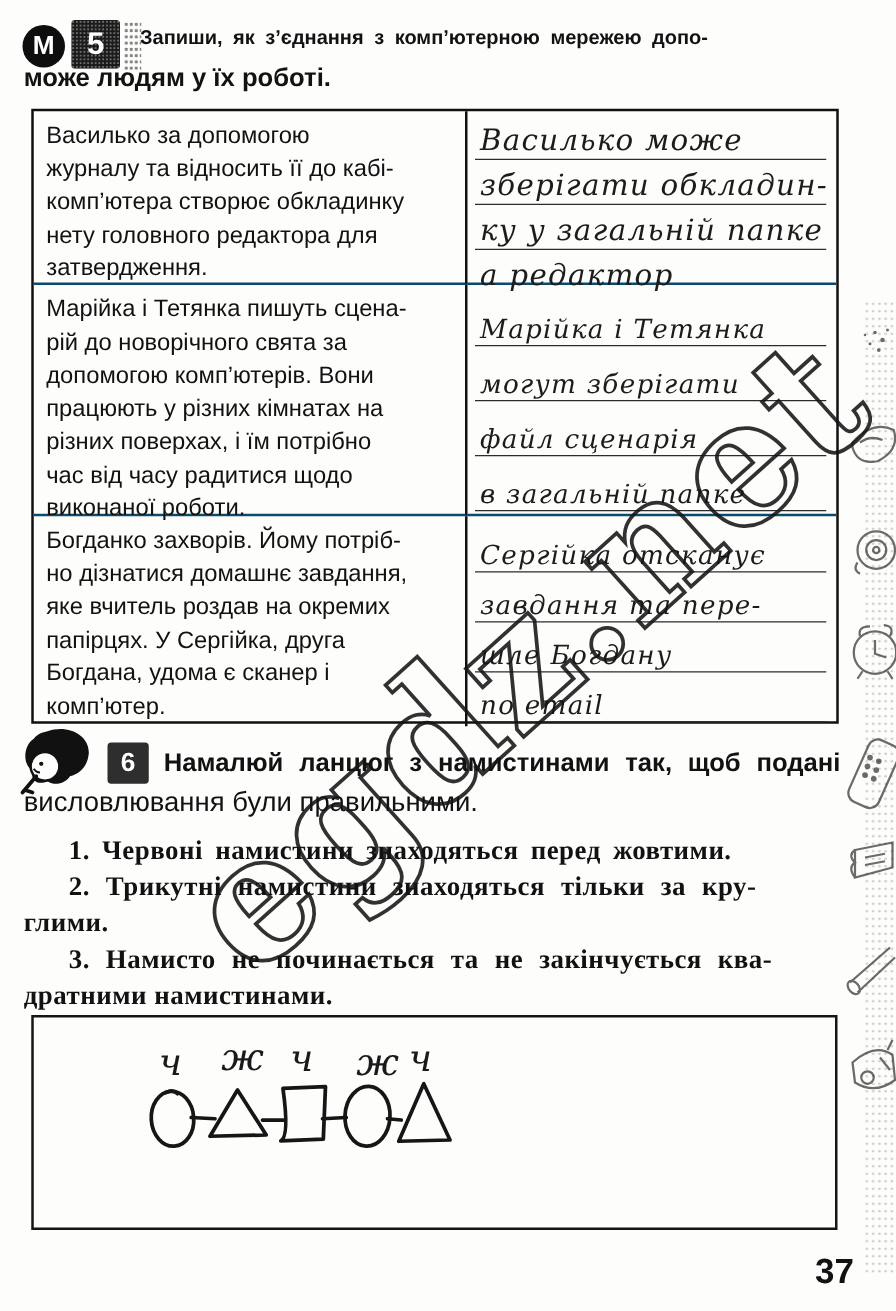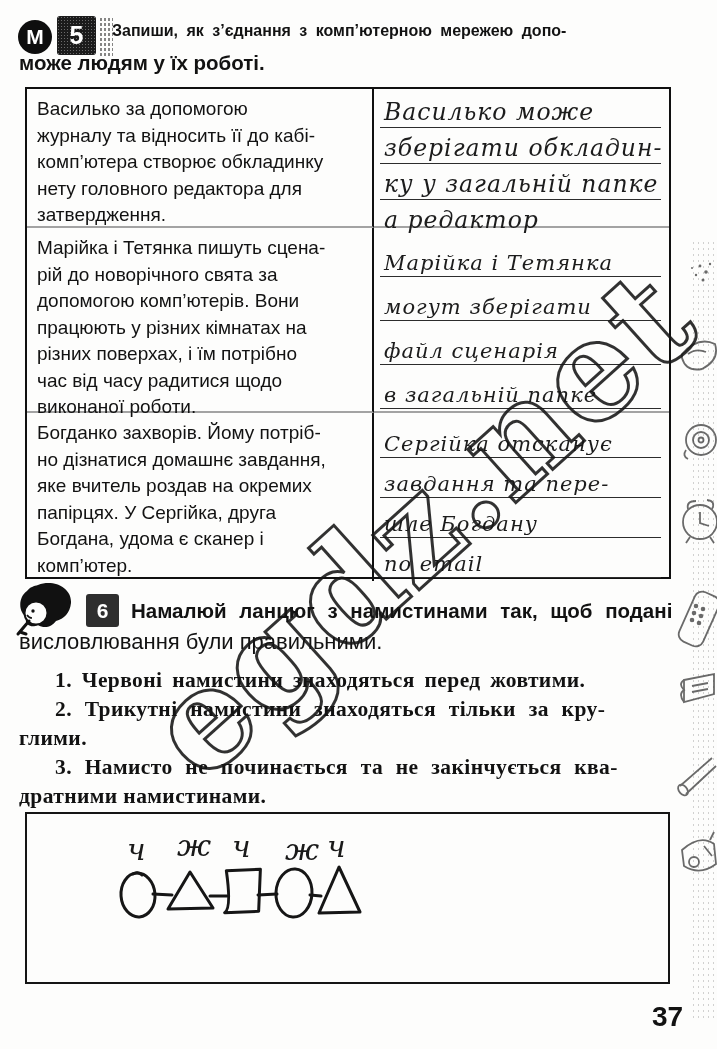--- a/index.html
+++ b/index.html
@@ -31,21 +31,21 @@
   .h2{position:absolute;left:19px;top:51px;font-size:20.5px;font-weight:bold;white-space:nowrap;}
 
   
   .task-table{
     position:absolute;left:25px;top:87px;width:646px;height:492px;
     border:2.5px solid #101010;box-sizing:border-box;
     display:grid;grid-template-columns:347px 1fr;grid-template-rows:139px 185px 168px;
   }
   .cell{box-sizing:border-box;}
   .cell.left{border-right:2px solid #101010;padding:7px 6px 0 10px;font-size:19px;line-height:26.5px;}
-  .cell.bline{border-bottom:2px solid #a3a3a3;}
+  .cell.bline{border-bottom:2px solid #0c4a6e;}
   .cell.right{padding:0 6px;display:flex;flex-direction:column;}
   .pline{white-space:nowrap;}
   .hw-line{position:relative;flex:none;}
   .hw-line::after{content:"";position:absolute;left:0;right:2px;bottom:0;border-bottom:1.6px solid #2c2c2c;}
   .hw-line.no-rule::after{display:none;}
   .r1 .hw-line{height:36px;}
   .r2 .hw-line{height:44px;}
   .r3 .hw-line{height:40px;}
   .r1{padding-top:3px!important;}
   .r2{padding-top:5px!important;}

